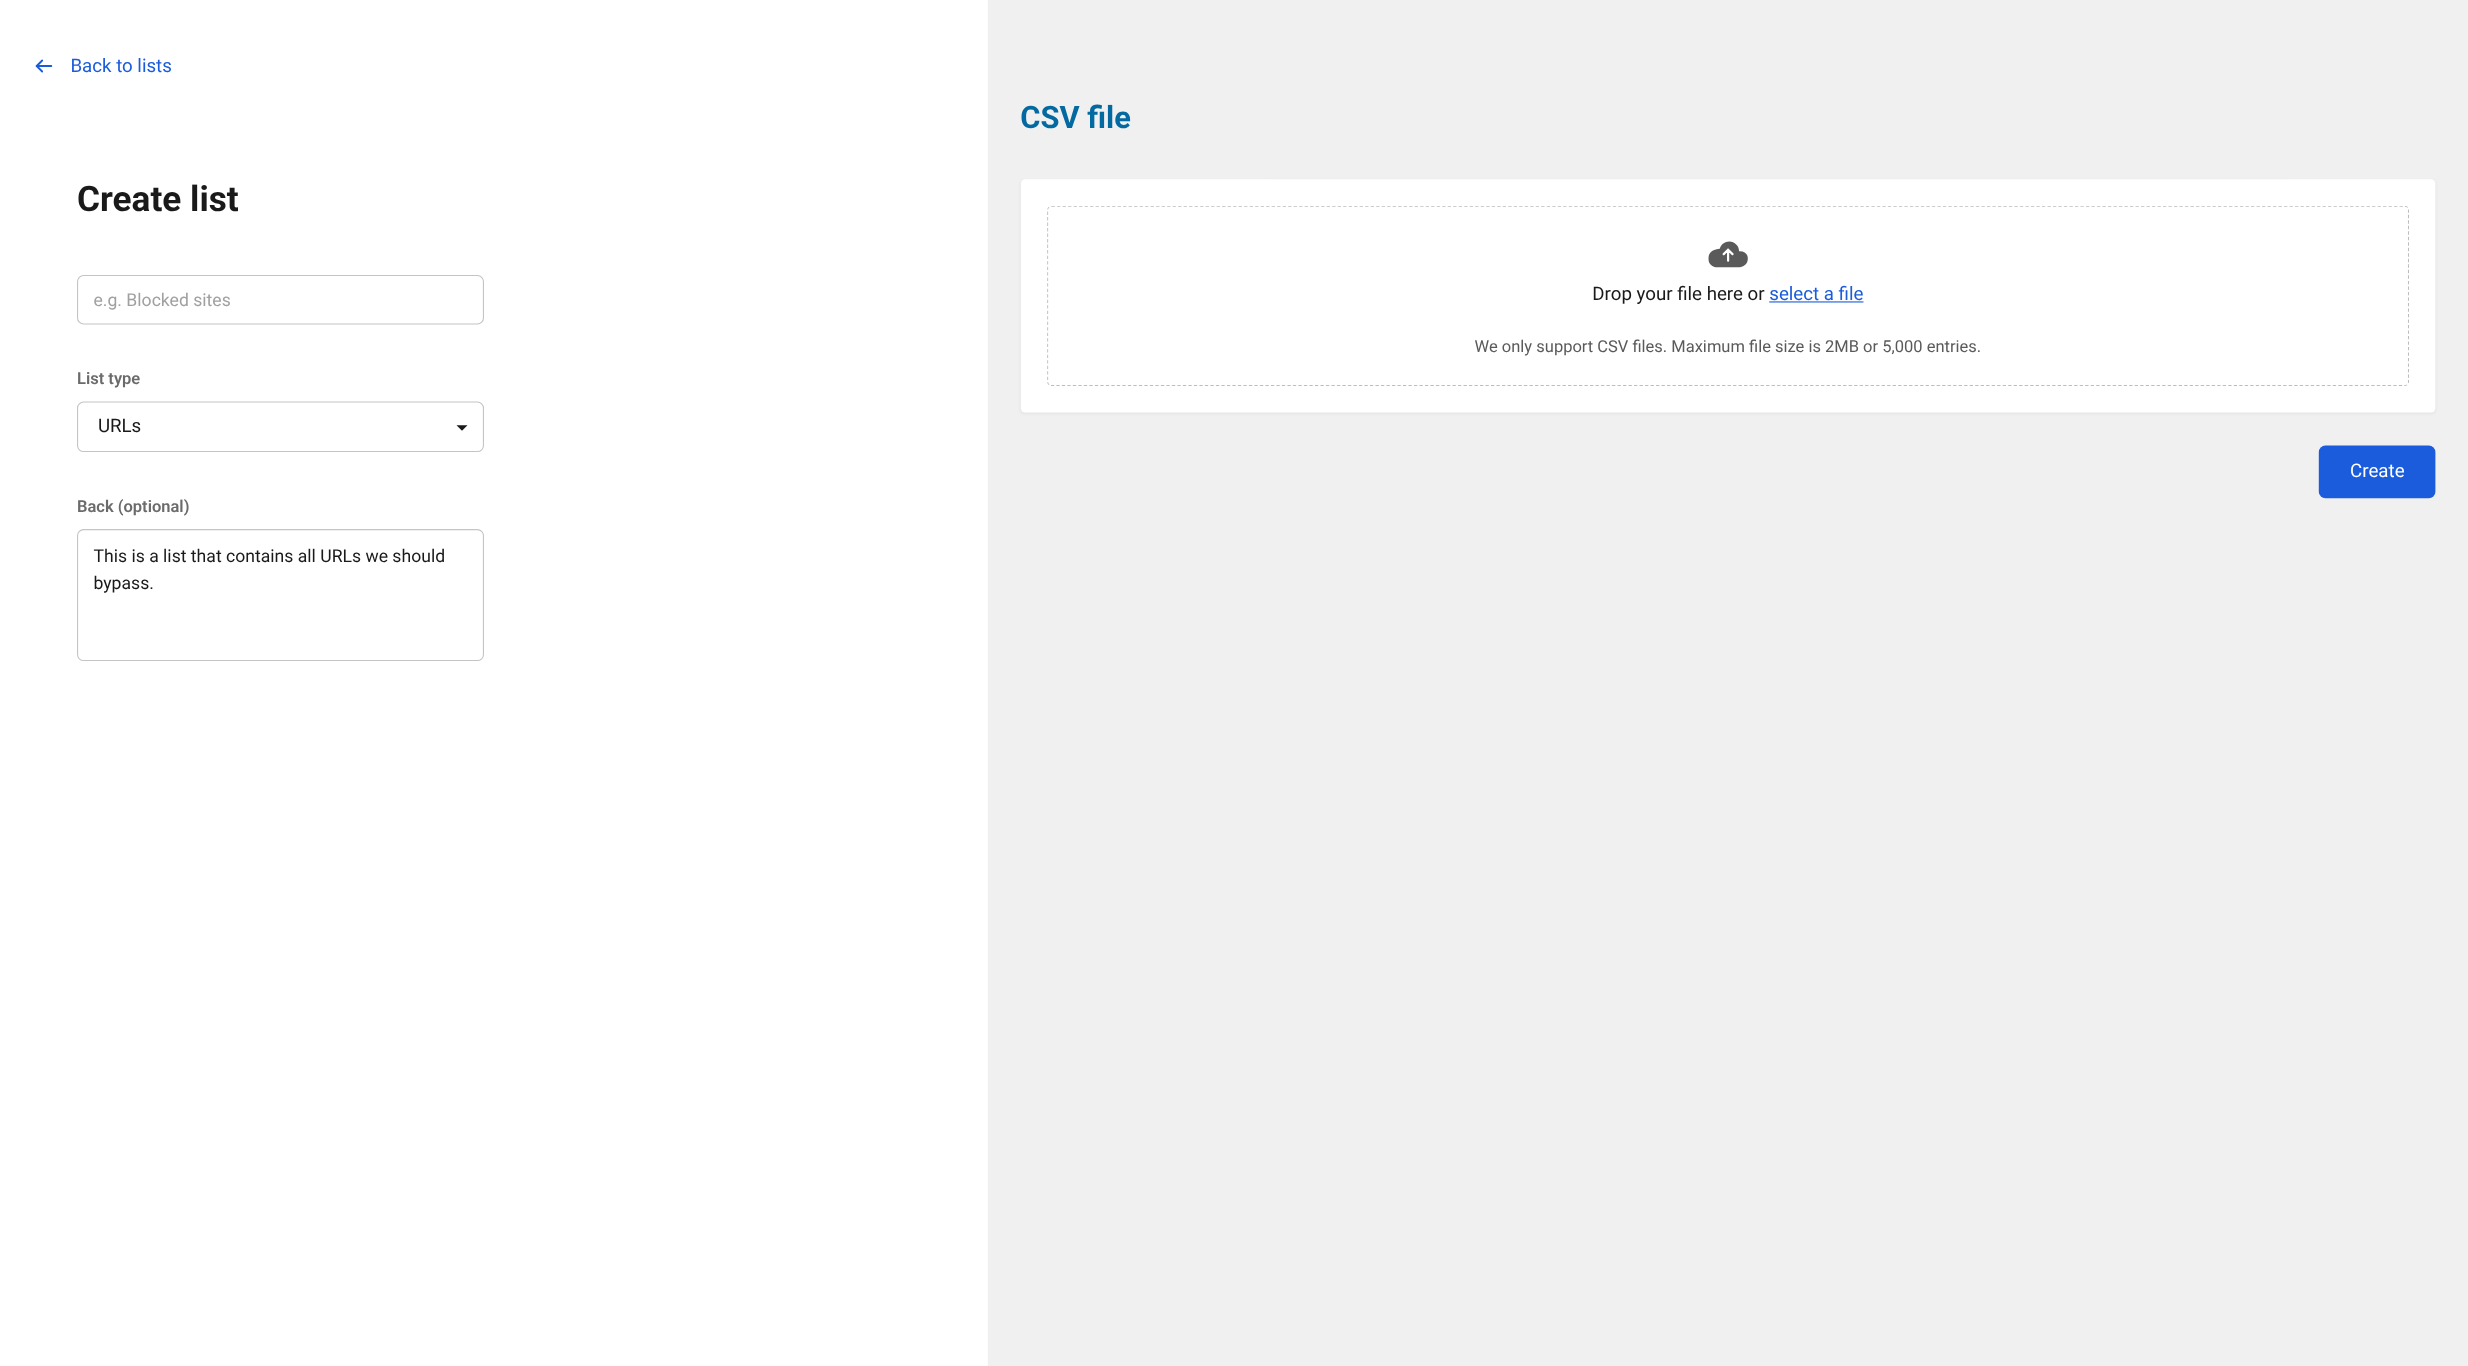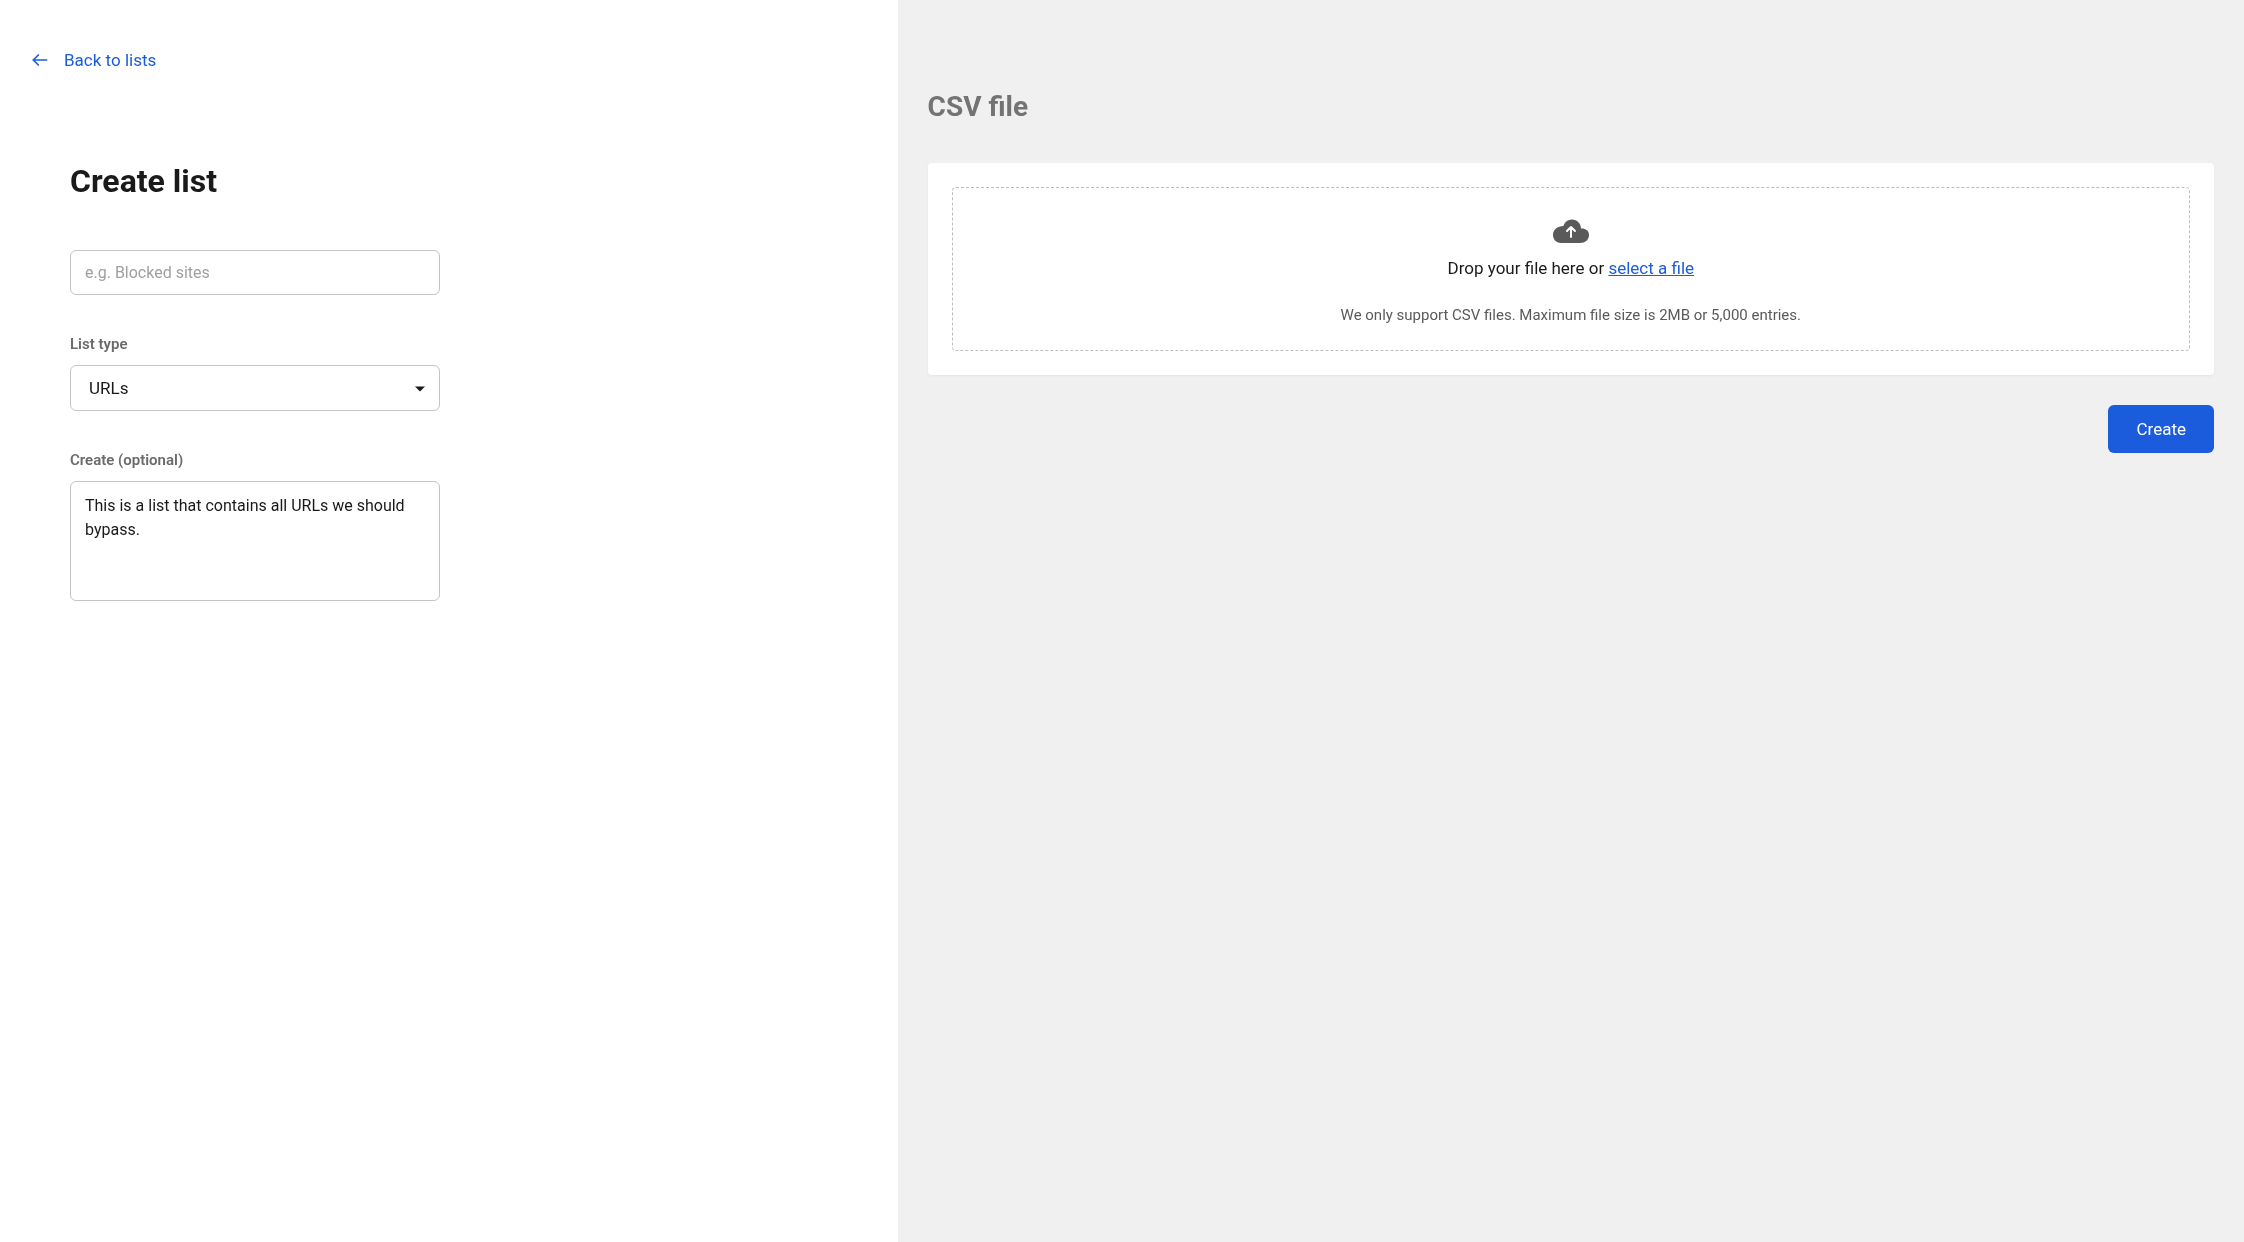--- a/index.html
+++ b/index.html
@@ -111,21 +111,21 @@
       font-family: inherit;
     }
     .right-panel {
       width: 60%;
       background: #f0f0f0;
       padding: 90px 30px 50px 30px;
     }
     .csv-title {
       font-size: 28px;
       font-weight: 700;
-      color: #737373;
+      color: #0369a1;
       margin-bottom: 40px;
     }
     .upload-card {
       background: #fff;
       border-radius: 4px;
       padding: 24px;
       box-shadow: 0 1px 3px rgba(0,0,0,0.05);
       margin-bottom: 30px;
     }
     .dropzone {
@@ -196,21 +196,21 @@
       </select>
       <span class="select-caret">
         <svg width="12" height="8" viewBox="0 0 12 8">
           <path d="M1 1 L6 6 L11 1" fill="#1a1a1a"></path>
         </svg>
       </span>
     </div>
   </div>
 
   <div class="form-group">
-    <label class="form-label">Create (optional)</label>
+    <label class="form-label">Back (optional)</label>
     <textarea class="textarea-input" style="">This is a list that contains all URLs we should bypass.</textarea>
   </div>
 </div>
 
 <div class="right-panel">
   <h2 class="csv-title">CSV file</h2>
 
   <div class="upload-card">
     <div class="dropzone">
       <span class="cloud-icon">

